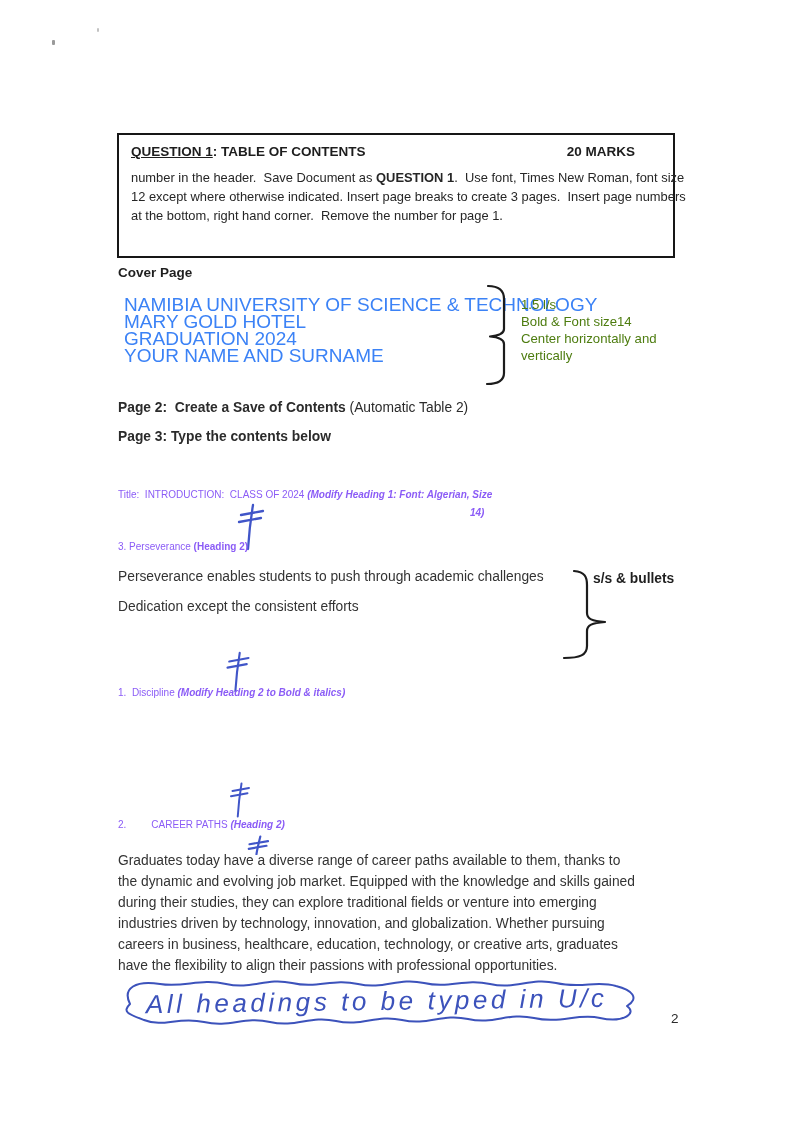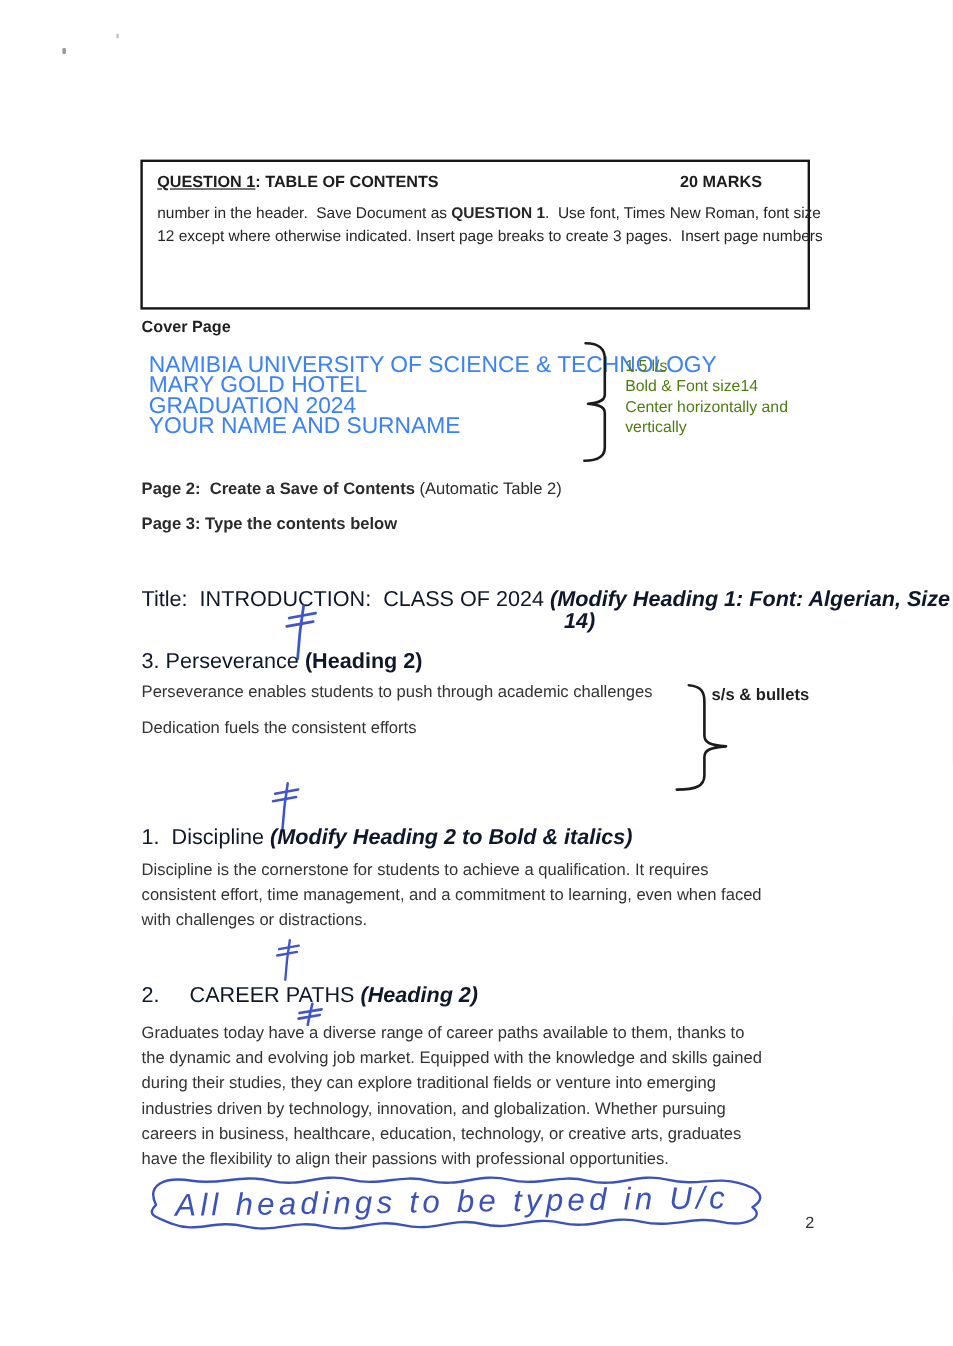--- a/index.html
+++ b/index.html
@@ -26,21 +26,21 @@
   .qbox-body{margin-top:10px;font-size:12.9px;line-height:18.8px;color:#262626;}
   .qbox-body .tline{white-space:pre;}
 
   
   .cover-lines .tline{white-space:pre;font-size:19px;line-height:17px;color:#3b82f6;}
   .annot-lines .tline{white-space:pre;font-size:13.2px;line-height:17px;color:#4d7c0f;}
   .pers-lines .tline{white-space:pre;font-size:13.8px;line-height:14px;margin-bottom:16px;color:#333;}
   .para .tline{white-space:pre;font-size:13.8px;line-height:21px;color:#333;}
 
   .h-bold{font-weight:700;font-size:13.5px;color:#1f1f1f;}
-  .body-line{font-size:18px;color:#0f172a;}
+  .body-line{font-size:10px;color:#8b5cf6;}
 
   svg{display:block;}
   .ink-stroke{fill:none;stroke-linecap:round;stroke-linejoin:round;}
   .hand-text{
     font-family:"Liberation Sans", sans-serif;font-style:italic;font-weight:400;
     letter-spacing:2px;
   }
   .pagenum{font-size:13.5px;color:#2b2b2b;}
 </style>
 </head>
@@ -52,20 +52,21 @@
   <div class="speck" style="left:97px;top:28px;width:2px;height:4px;opacity:.6;"></div>
 
   <div class="qbox">
     <div class="qbox-head">
       <div class="pre"><span class="qbox-title-underline">QUESTION 1</span><span>: TABLE OF CONTENTS</span></div>
       <div class="qbox-marks">20 MARKS</div>
     </div>
     <div class="qbox-body">
         <div class="tline"><span>number in the header.  Save Document as </span><span style="font-weight: 700;">QUESTION 1</span><span>.  Use font, Times New Roman, font size</span></div>
         <div class="tline"><span>12 except where otherwise indicated. Insert page breaks to create 3 pages.  Insert page numbers</span></div>
+        <div class="tline"><span>at the bottom, right hand corner.  Remove the number for page 1.</span></div>
       </div>
   </div>
 
   <div class="abs h-bold" style="left:118px;top:265px;">Cover Page</div>
 
   <div class="abs cover-lines" style="left:124px;top:296px;">
       <div class="tline">NAMIBIA UNIVERSITY OF SCIENCE &amp; TECHNOLOGY</div>
       <div class="tline">MARY GOLD HOTEL</div>
       <div class="tline">GRADUATION 2024</div>
       <div class="tline">YOUR NAME AND SURNAME</div>
@@ -91,41 +92,36 @@
   <svg class="abs" style="left:236px;top:503px;" width="30" height="48" viewBox="0 0 30 48">
     <path class="ink-stroke" stroke="#4055c8" stroke-width="2.3" d="M17 2 C15 14, 13 30, 12 46"></path>
     <path class="ink-stroke" stroke="#4055c8" stroke-width="2.3" d="M5 12 L27 8"></path>
     <path class="ink-stroke" stroke="#4055c8" stroke-width="2.3" d="M3 19 L25 15"></path>
   </svg>
 
   <div class="abs pre body-line" style="left:118px;top:541px;"><span>3. Perseverance </span><span class="b">(Heading 2)</span></div>
 
   <div class="abs pers-lines" style="left:118px;top:570px;">
       <div class="tline">Perseverance enables students to push through academic challenges</div>
-      <div class="tline">Dedication fuels the consistent efforts</div>
+      <div class="tline">Dedication except the consistent efforts</div>
     </div>
 
   <svg class="abs" style="left:558px;top:565px;" width="52" height="98" viewBox="0 0 52 98">
     <path class="ink-stroke" stroke="#1c1c1c" stroke-width="2.2" d="M16 6 C27 7, 29 12, 29 20 L29 48 C29 54, 34 56, 47 57 C34 58, 29 60, 29 66 L29 81 C29 90, 22 93, 6 93"></path>
   </svg>
   <div class="abs pre b" style="left:593px;top:571px;font-size:13.8px;color:#1f1f1f;">s/s &amp; bullets</div>
 
   <svg class="abs" style="left:224px;top:651px;" width="28" height="42" viewBox="0 0 30 48">
     <path class="ink-stroke" stroke="#4055c8" stroke-width="2.4" d="M17 2 C15 14, 13 30, 12 46"></path>
     <path class="ink-stroke" stroke="#4055c8" stroke-width="2.4" d="M5 12 L27 8"></path>
     <path class="ink-stroke" stroke="#4055c8" stroke-width="2.4" d="M3 19 L25 15"></path>
   </svg>
 
   <div class="abs pre body-line" style="left:118px;top:687px;"><span>1.  Discipline </span><span class="bi">(Modify Heading 2 to Bold &amp; italics)</span></div>
 
-  <div class="abs para" style="left:118px;top:714px;">
-      <div class="tline">Discipline is the cornerstone for students to achieve a qualification. It requires</div>
-      <div class="tline">consistent effort, time management, and a commitment to learning, even when faced</div>
-      <div class="tline">with challenges or distractions.</div>
-    </div>
 
   <svg class="abs" style="left:226px;top:782px;" width="28" height="36" viewBox="0 0 30 48">
     <path class="ink-stroke" stroke="#4055c8" stroke-width="2.6" d="M17 2 C15 14, 13 30, 12 46"></path>
     <path class="ink-stroke" stroke="#4055c8" stroke-width="2.6" d="M5 12 L27 8"></path>
     <path class="ink-stroke" stroke="#4055c8" stroke-width="2.6" d="M3 19 L25 15"></path>
   </svg>
 
   <div class="abs pre body-line" style="left:118px;top:819px;"><span>2.</span><span style="display:inline-block;width:25px;"></span><span>CAREER PATHS </span><span class="bi">(Heading 2)</span></div>
 
   <svg class="abs" style="left:246px;top:835px;" width="24" height="20" viewBox="0 0 30 26">

